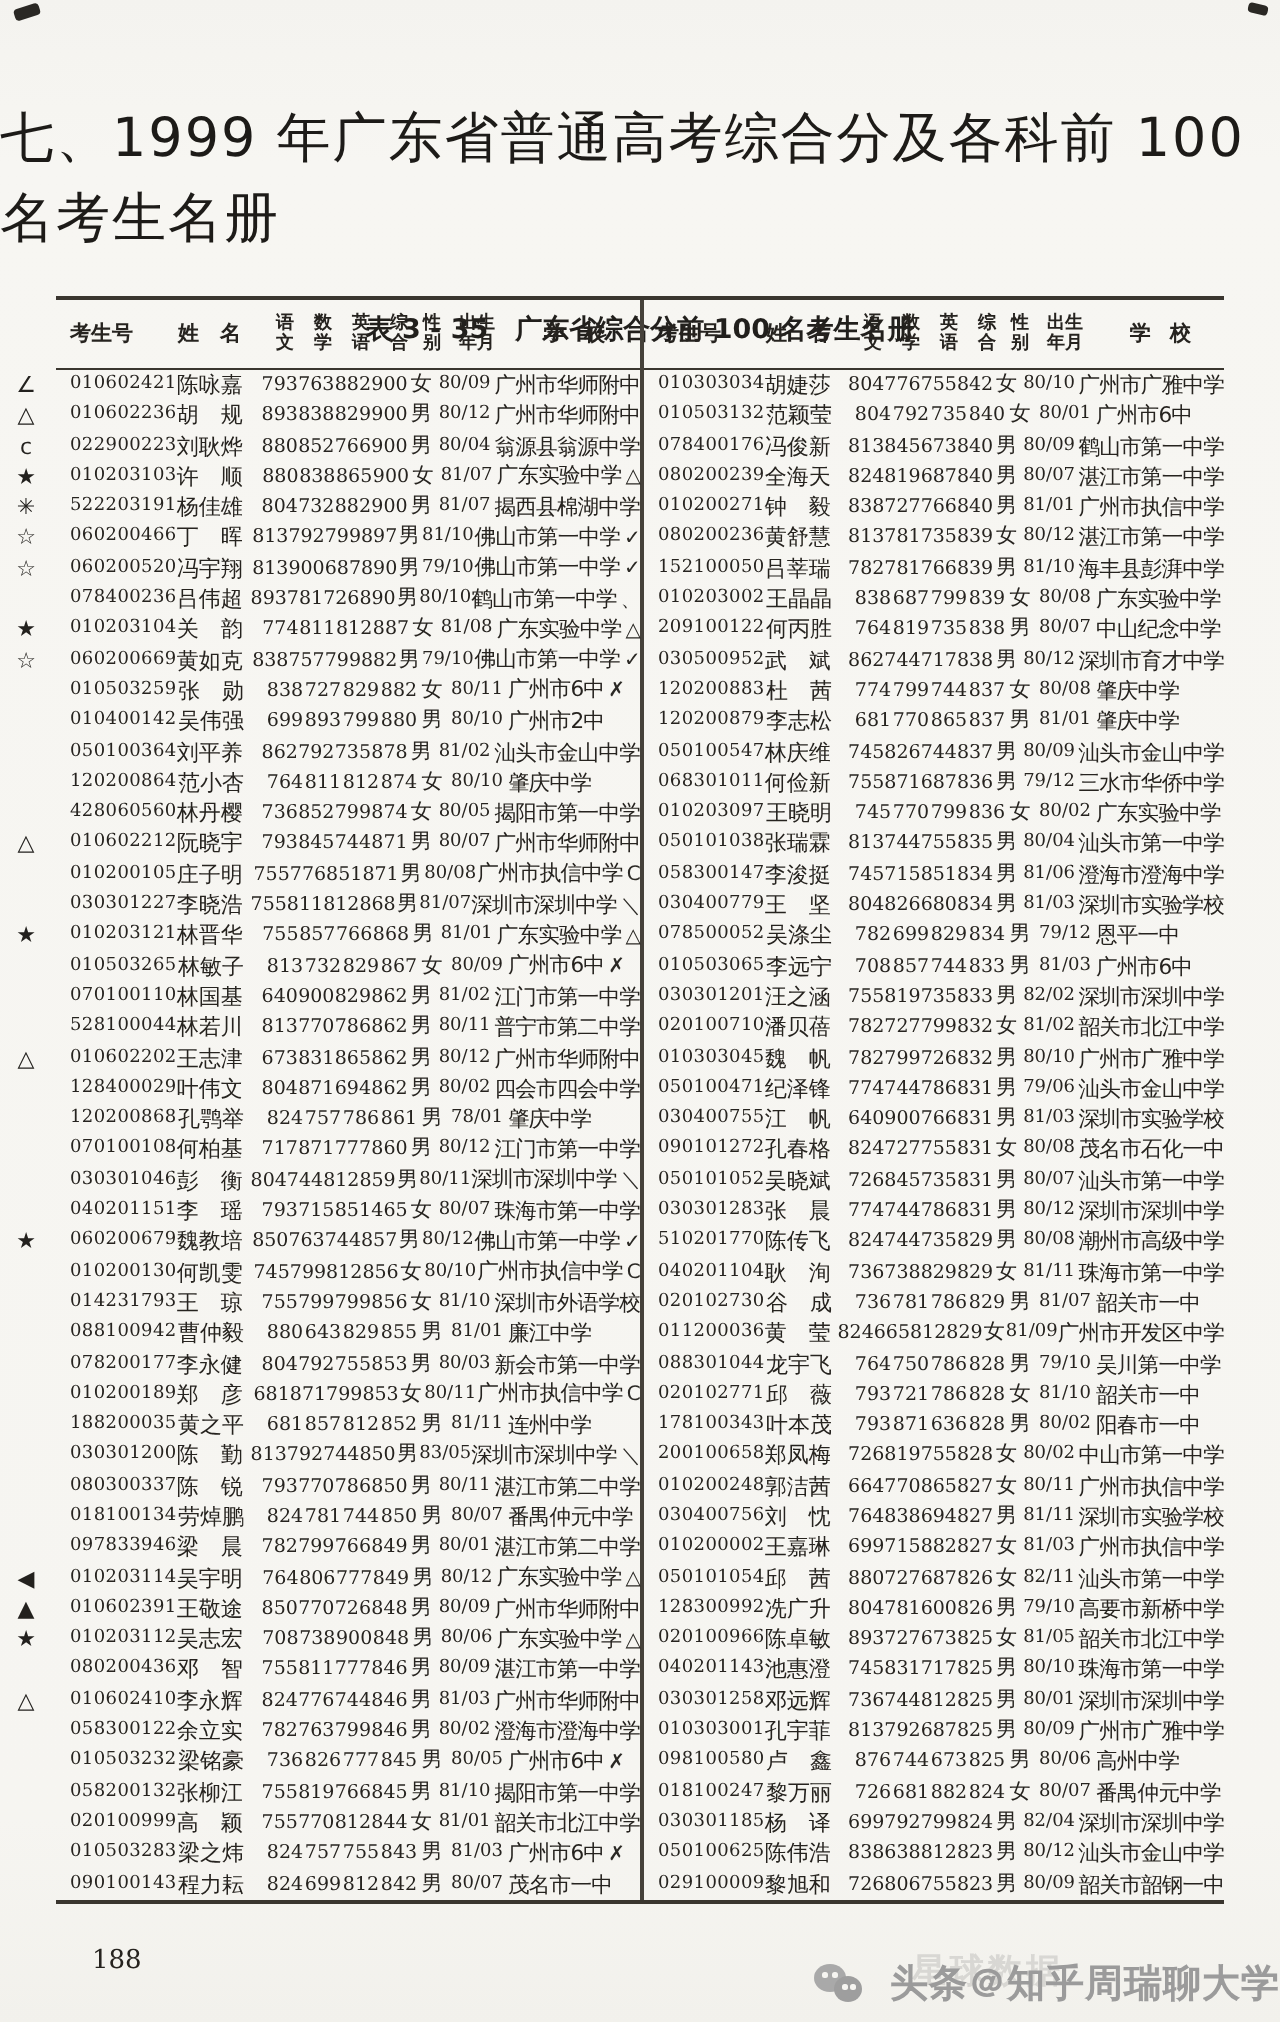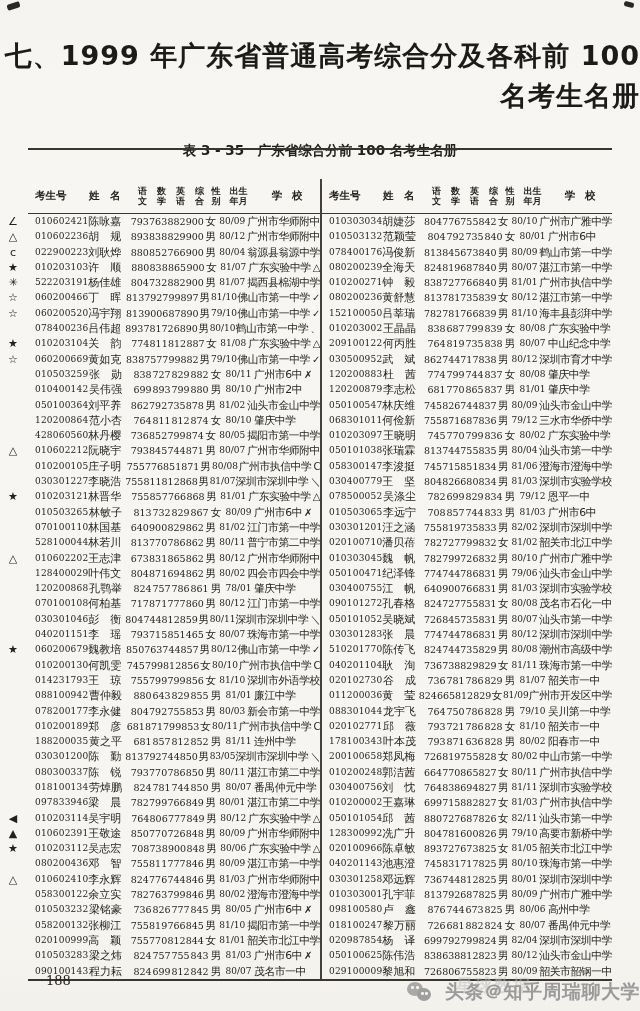--- a/index.html
+++ b/index.html
@@ -5,27 +5,27 @@
   html,body{margin:0;padding:0;}
   body{width:640px;height:1011px;overflow:hidden;
        font-family:"DejaVu Sans",sans-serif;color:#26231f;}
   .page{position:relative;width:640px;height:1011px;
         background:linear-gradient(180deg,#f4f3ef 0%,#f7f6f2 8%,#f6f5f1 90%,#f2f1ec 100%);}
   
   .artifact{position:absolute;background:#2a2824;}
   .artifact.tl{left:7px;top:3px;width:13px;height:6px;transform:rotate(-18deg);border-radius:2px;}
   .artifact.tr{right:6px;top:2px;width:10px;height:5px;transform:rotate(14deg);border-radius:2px;}
   
-  .title{margin:0;padding-top:36px;text-align:right;font-size:27px;line-height:40px;
-         font-weight:700;letter-spacing:1px;font-family:"DejaVu Sans",sans-serif;color:#1d1b18;}
+  .title{margin:0;padding-top:50px;text-align:left;font-size:27px;line-height:40px;
+         font-weight:400;letter-spacing:1px;font-family:"DejaVu Sans",sans-serif;color:#1d1b18;}
   .caption{margin-top:26px;text-align:center;font-size:13.5px;font-weight:700;color:#211f1c;}
   
   .table{position:absolute;left:28px;right:28px;top:148px;
          border-top:2px solid #3a362f;border-bottom:2px solid #3a362f;display:flex;}
-  .col{width:50%;box-sizing:border-box;margin-top:29px;}
+  .col{width:50%;box-sizing:border-box;}
   .col.right{border-left:2px solid #45413a;}
   .thead{display:flex;align-items:center;height:34px;border-bottom:1.3px solid #3a362f;
          font-weight:700;font-size:10.5px;}
   .rows{height:765px;}
   .trow{position:relative;display:flex;align-items:center;height:15.3px;line-height:15.3px;
         white-space:nowrap;}
   .cell{display:inline-block;overflow:visible;}
   .c-id{width:54px;padding-left:7px;font-family:"DejaVu Serif","Liberation Serif",serif;
         font-size:9px;letter-spacing:0.2px;}
   .c-nm{width:44px;font-size:11px;}
@@ -1208,21 +1208,21 @@
             <span class="cell c-nm">黎万丽</span>
             <span class="cell c-s">726</span>
             <span class="cell c-s">681</span>
             <span class="cell c-s">882</span>
             <span class="cell c-s">824</span>
             <span class="cell c-sx">女</span>
             <span class="cell c-bd">80/07</span>
             <span class="cell c-sch">番禺仲元中学</span>
           </div>
           <div class="trow">
-            <span class="cell c-id">020987854</span>
+            <span class="cell c-id">030301185</span>
             <span class="cell c-nm">杨　译</span>
             <span class="cell c-s">699</span>
             <span class="cell c-s">792</span>
             <span class="cell c-s">799</span>
             <span class="cell c-s">824</span>
             <span class="cell c-sx">男</span>
             <span class="cell c-bd">82/04</span>
             <span class="cell c-sch">深圳市深圳中学</span>
           </div>
           <div class="trow">

